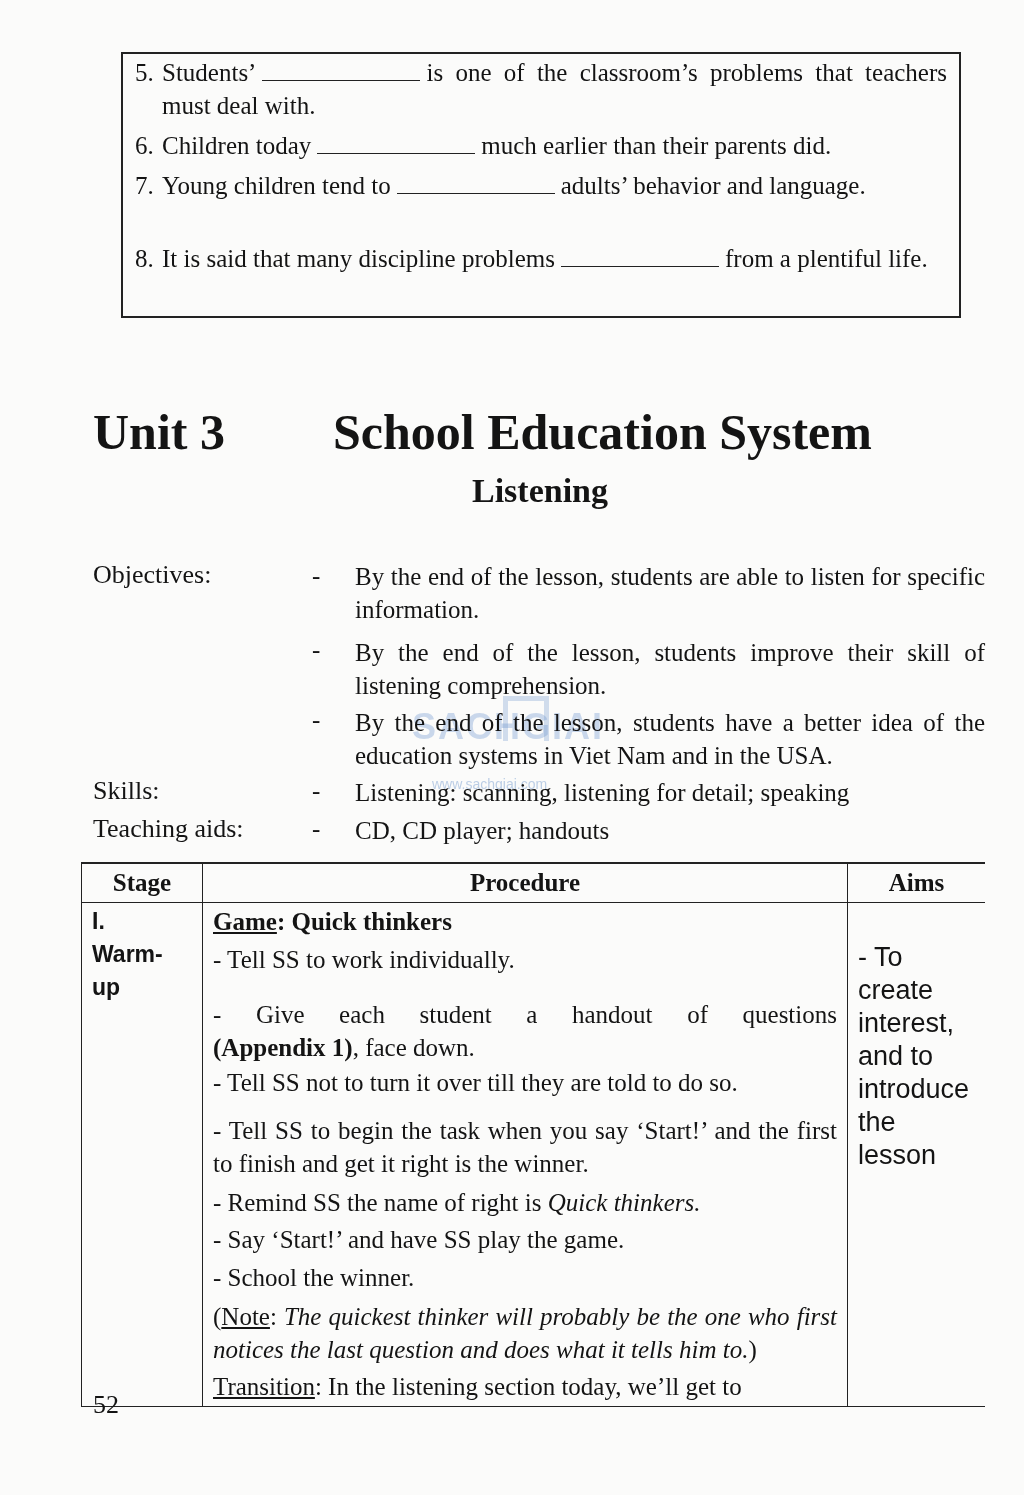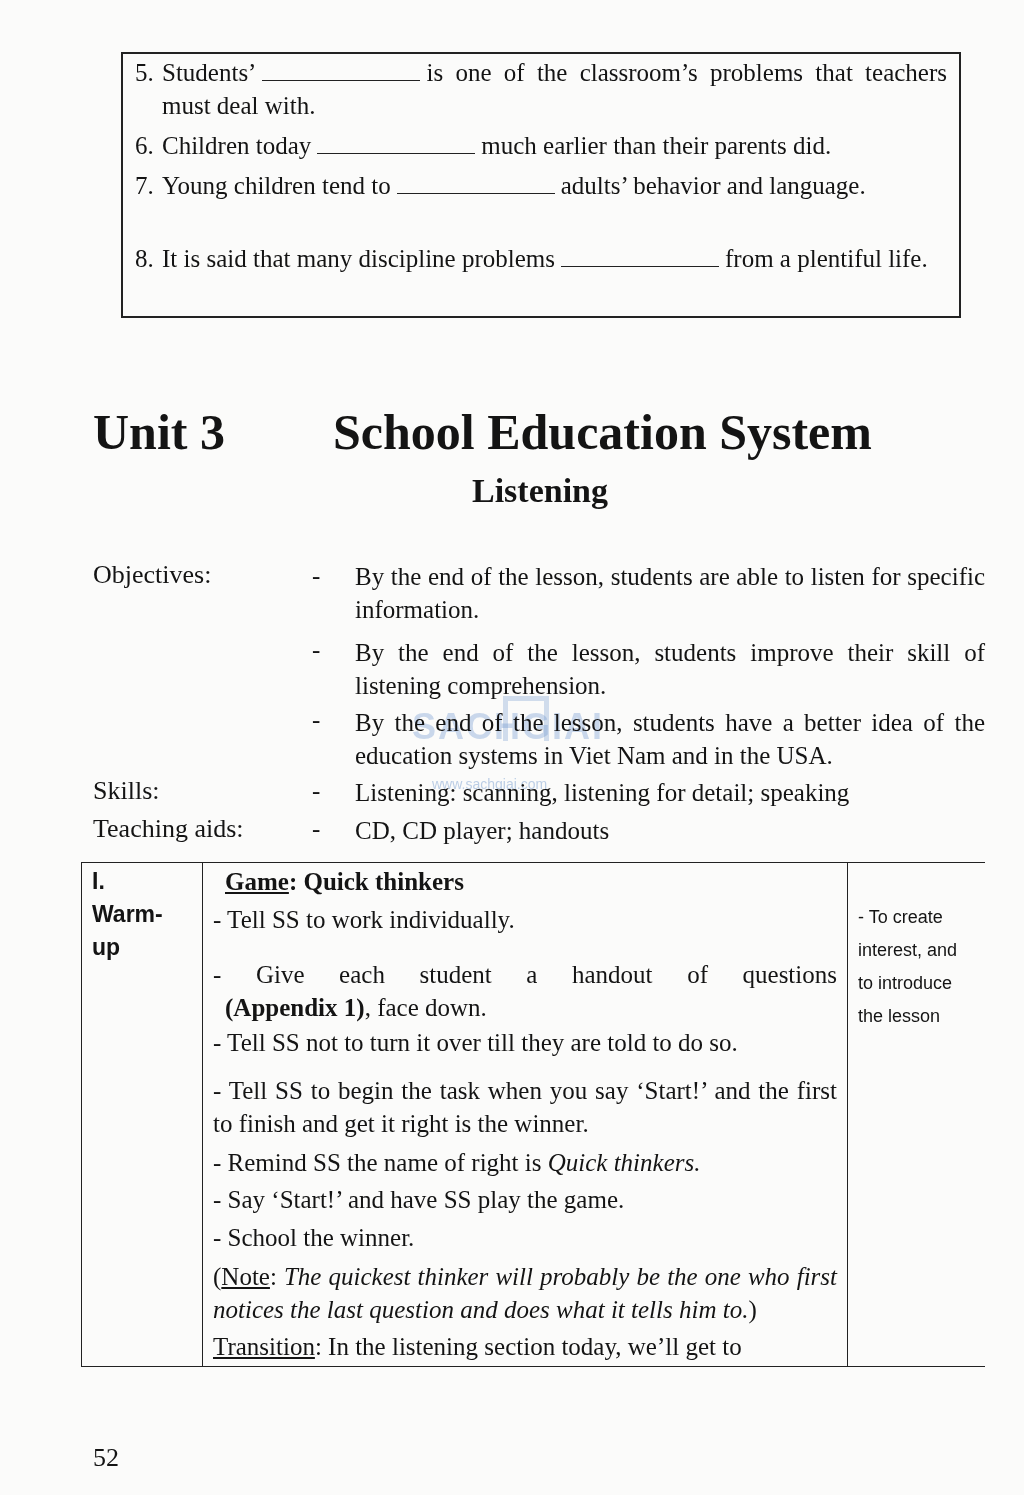--- a/index.html
+++ b/index.html
@@ -45,29 +45,29 @@
       border-collapse: collapse; font-size: 25px;
     }
     .lesson-table th, .lesson-table td {
       border: 1.5px solid #222; vertical-align: top; padding: 0 10px;
     }
     .lesson-table th { font-weight: bold; height: 38px; font-size: 25px; text-align: center; vertical-align: middle; }
     .lesson-table tr:first-child th { border-top: 2px solid #222; }
     .lesson-table td.aims, .lesson-table th.aims { border-right: none; }
     .stage-cell { width: 100px; font-family: "Liberation Sans", sans-serif; font-weight: bold; font-size: 23px; line-height: 33px; padding-top: 2px !important; }
     .proc-cell { width: 624px; line-height: 37.5px; padding-bottom: 0 !important; }
-    .aims-cell { font-family: "Liberation Sans", sans-serif; font-size: 18px; line-height: 33px; padding-top: 38px !important; }
+    .aims-cell { font-family: "Liberation Sans", sans-serif; font-size: 27px; line-height: 33px; padding-top: 38px !important; }
     .proc-line { display: block; text-align: justify; text-align-last: left; }
     .proc-line.jl { text-align-last: justify; margin-top: 16px; }
     .u { text-decoration: underline; }
-    .b { font-weight: bold; margin-left: 12px; }
+    .b { font-weight: bold; }
     .i { font-style: italic; }
     .note-italic { font-style: italic; }
 
-    .page-number { left: 93px; top: 1443px; font-size: 26px; }
+    .page-number { left: 93px; top: 1390px; font-size: 26px; }
   </style>
 </head>
 <body>
 
 <div class="exercise-box">
   <div class="ex-item" style="top:2px;">
     <span class="ex-num">5.</span>
     <span class="ex-text"><span>Students’</span><span class="blank"></span><span>is one of the classroom’s problems that teachers must deal with.</span></span>
   </div>
   <div class="ex-item" style="top:75px;">
@@ -103,20 +103,25 @@
 <div class="meta-label" style="top:776px;">Skills:</div>
 <div class="meta-dash" style="top:777px;">-</div>
 <div class="meta-text" style="top:776px;">Listening: scanning, listening for detail; speaking</div>
 
 <div class="meta-label" style="top:814px;">Teaching aids:</div>
 <div class="meta-dash" style="top:815px;">-</div>
 <div class="meta-text" style="top:814px;">CD, CD player; handouts</div>
 
 <table class="lesson-table">
   <tbody>
+      <tr>
+    <th style="width:100px;">Stage</th>
+    <th>Procedure</th>
+    <th class="aims">Aims</th>
+  </tr>
   <tr style="height:504px;">
     <td class="stage-cell">
       <div>I.</div>
       <div>Warm-</div>
       <div>up</div>
     </td>
     <td class="proc-cell">
       <span class="proc-line b"><span class="u">Game</span><span>: Quick thinkers</span></span>
       <span class="proc-line">- Tell SS to work individually.</span>
       <span class="proc-line jl" style="line-height:33px; padding-top:4px;">- Give each student a handout of questions</span>

